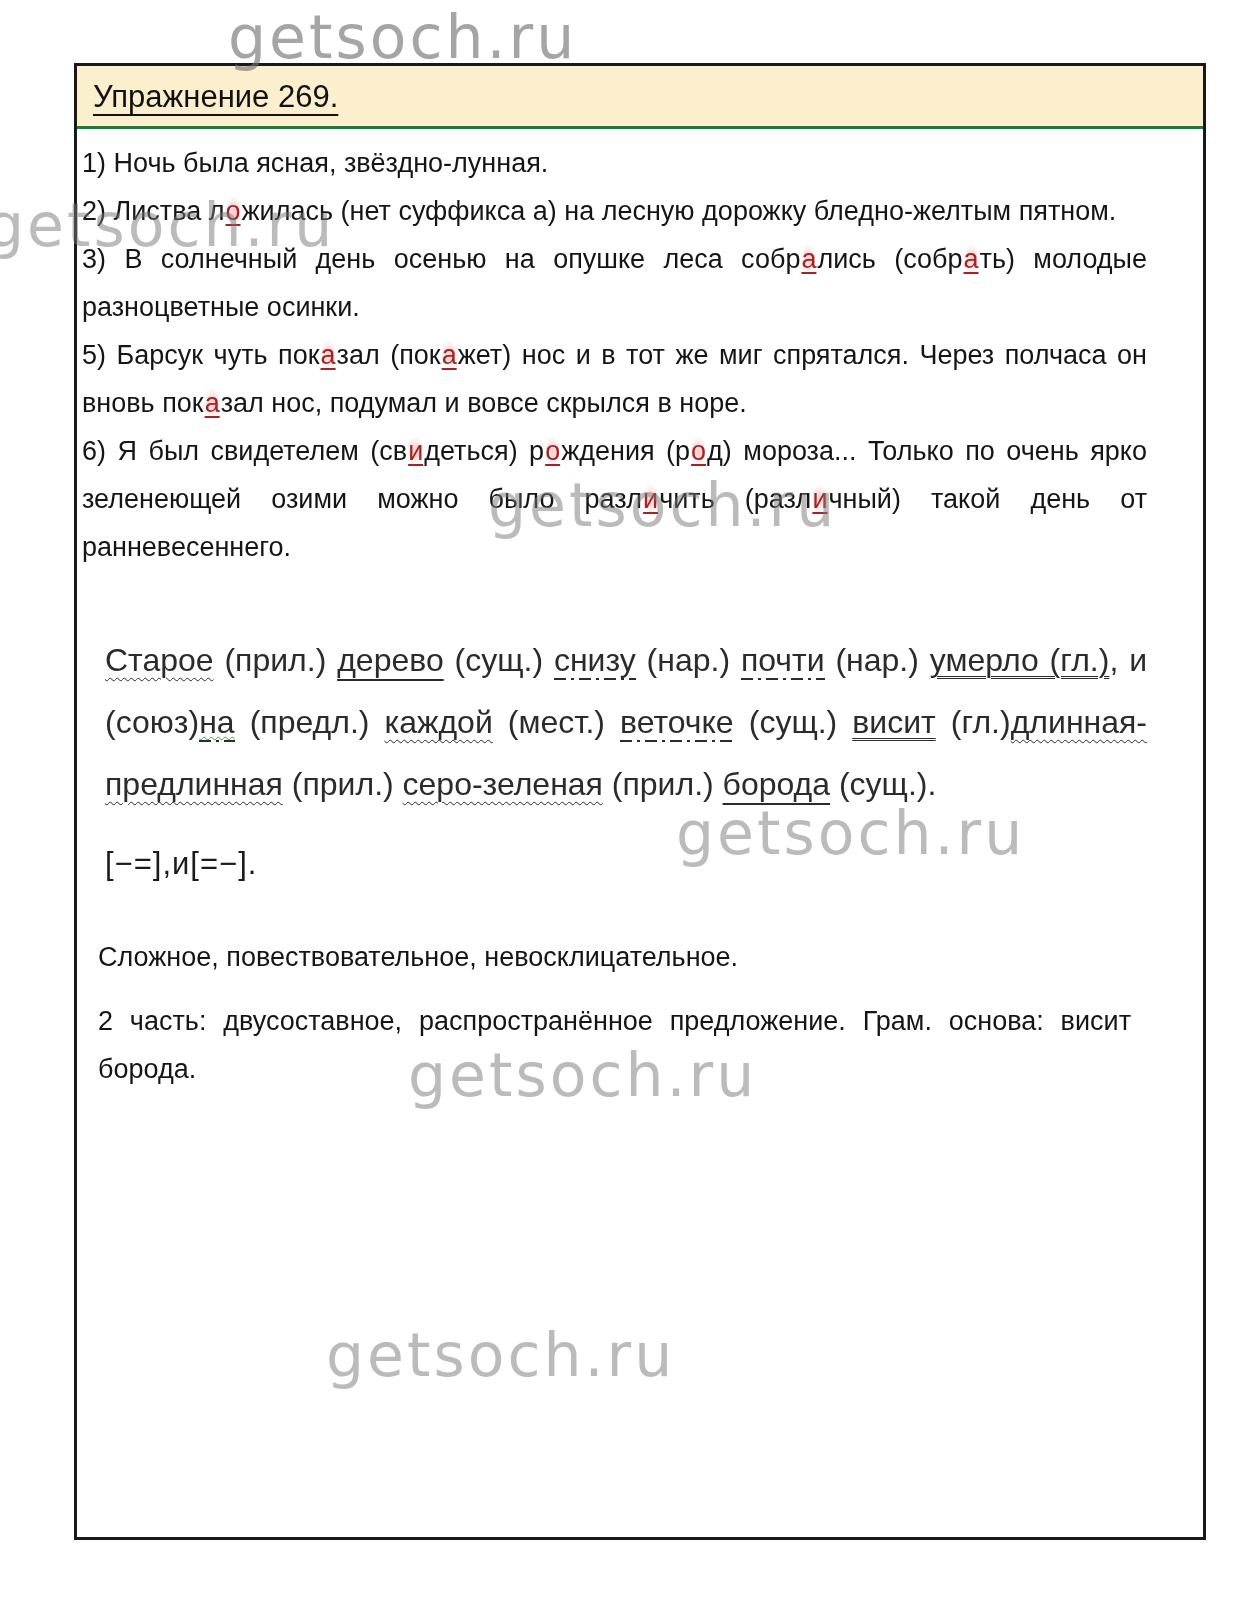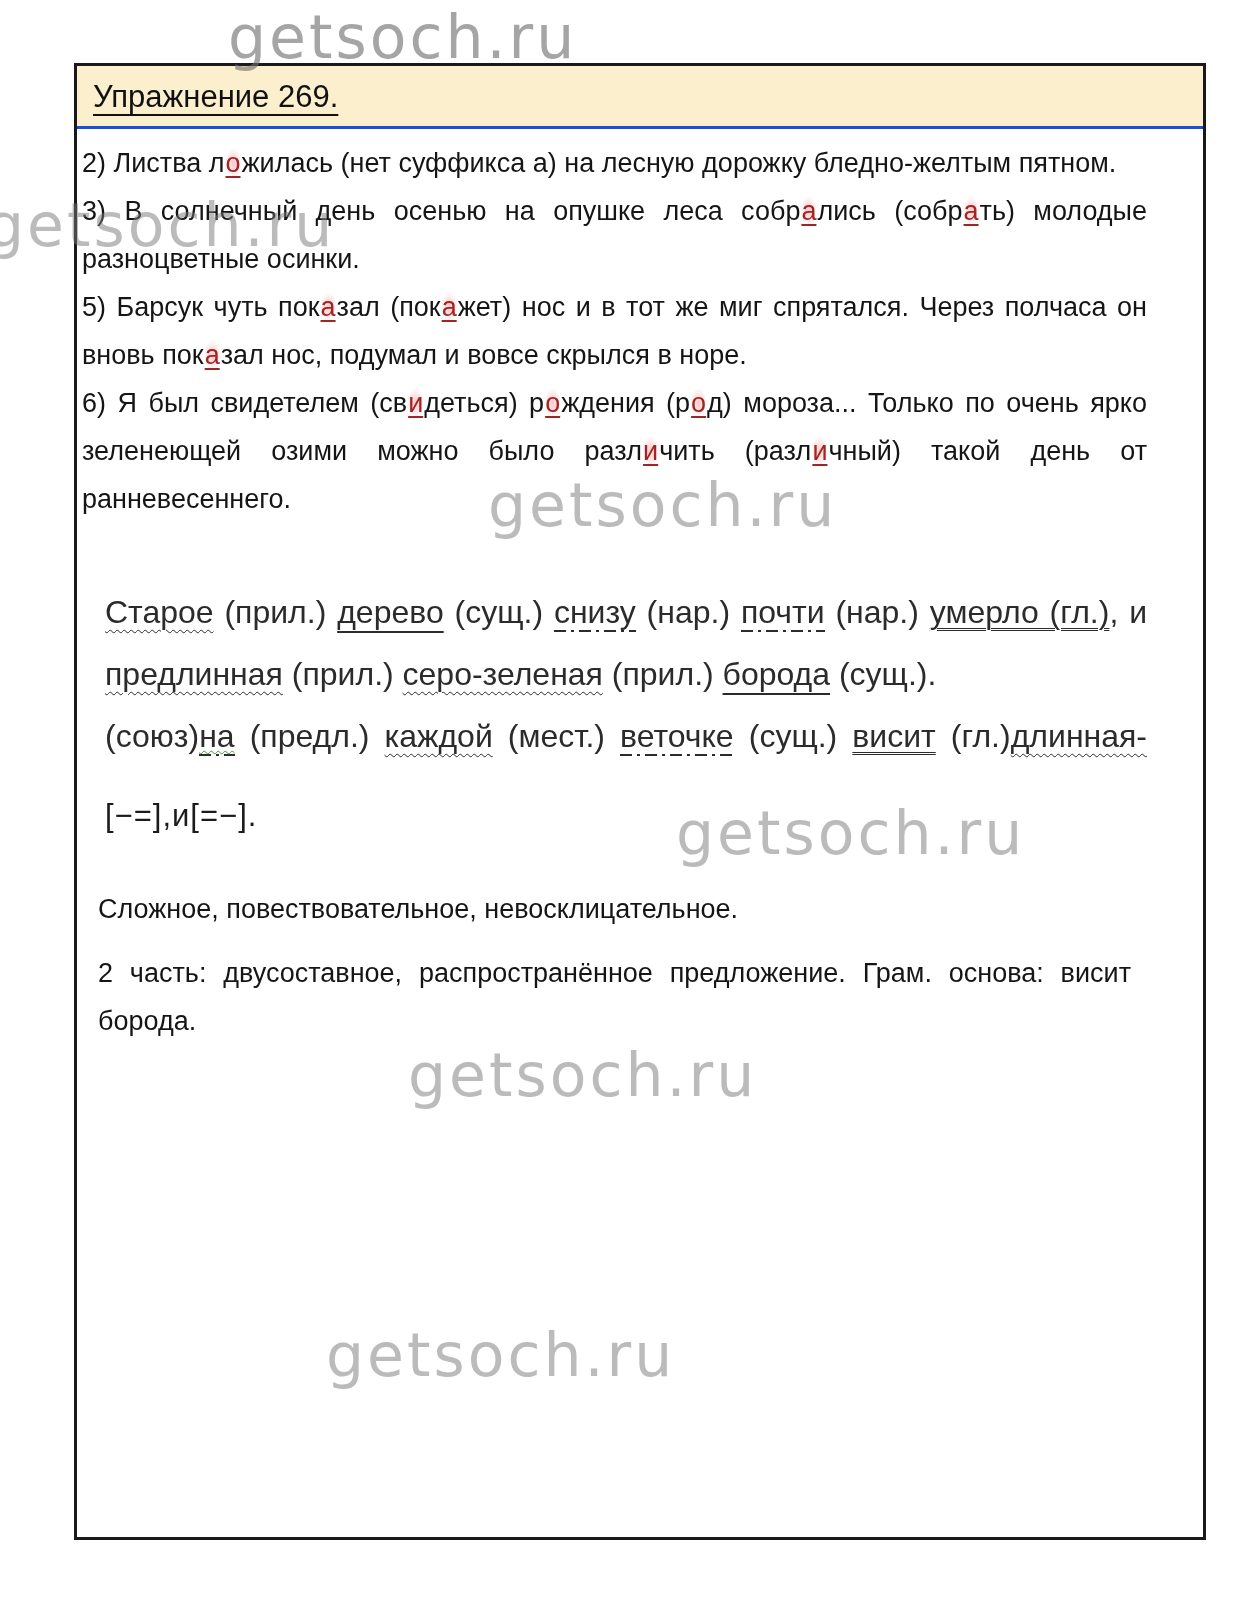--- a/index.html
+++ b/index.html
@@ -33,21 +33,21 @@
     position:absolute;
     left:74px;top:63px;
     width:1132px;height:1477px;
     border:3px solid #191919;
     box-sizing:border-box;
     background:#ffffff;
     z-index:1;
   }
   .exercise-header{
     background:#fcefce;
-    border-bottom:3px solid #1d4ed8;
+    border-bottom:3px solid #15803d;
     padding:13px 0 11px 16px;
   }
   .exercise-title{
     font-size:31px;
     text-decoration:underline;
     text-decoration-thickness:2px;
     text-underline-offset:7px;
     color:#111;
   }
   .exercise-content{
@@ -140,29 +140,30 @@
 <div class="watermark wm-4">getsoch.ru</div>
 <div class="watermark wm-5">getsoch.ru</div>
 <div class="watermark wm-6">getsoch.ru</div>
 
 <div class="exercise-box">
   <div class="exercise-header">
     <span class="exercise-title">Упражнение 269.</span>
   </div>
   <div class="exercise-content">
     <div>
+        <p class="sentence"><span>1) Ночь была ясная, звёздно-лунная.</span></p>
         <p class="sentence"><span>2) Листва л</span><span class="red-letter">о</span><span>жилась (нет суффикса а) на лесную дорожку бледно-желтым пятном.</span></p>
         <p class="sentence"><span>3) В солнечный день осенью на опушке леса собр</span><span class="red-letter">а</span><span>лись (собр</span><span class="red-letter">а</span><span>ть) молодые разноцветные осинки.</span></p>
         <p class="sentence"><span>5) Барсук чуть пок</span><span class="red-letter">а</span><span>зал (пок</span><span class="red-letter">а</span><span>жет) нос и в тот же миг спрятался. Через полчаса он вновь пок</span><span class="red-letter">а</span><span>зал нос, подумал и вовсе скрылся в норе.</span></p>
         <p class="sentence"><span>6) Я был свидетелем (св</span><span class="red-letter">и</span><span>деться) р</span><span class="red-letter">о</span><span>ждения (р</span><span class="red-letter">о</span><span>д) мороза... Только по очень ярко зеленеющей озими можно было разл</span><span class="red-letter">и</span><span>чить (разл</span><span class="red-letter">и</span><span>чный) такой день от ранневесеннего.</span></p>
       </div>
     <div class="analysis-block">
         <div class="analysis-line j"><span class="u-wavy">Старое</span><span> (прил.) </span><span class="u-solid">дерево</span><span> (сущ.) </span><span class="u-dashdot">снизу</span><span> (нар.) </span><span class="u-dashdot">почти</span><span> (нар.) </span><span class="u-double">умерло (гл.)</span><span>, и</span></div>
+        <div class="analysis-line j"><span>(союз)</span><span class="u-dashdot-green">на</span><span> (предл.) </span><span class="u-wavy">каждой</span><span> (мест.) </span><span class="u-dashdot">веточке</span><span> (сущ.) </span><span class="u-double">висит</span><span> (гл.)</span><span class="u-wavy">длинная-</span></div>
         <div class="analysis-line"><span class="u-wavy">предлинная</span><span> (прил.) </span><span class="u-wavy">серо-зеленая</span><span> (прил.) </span><span class="u-solid">борода</span><span> (сущ.).</span></div>
-        <div class="analysis-line j"><span>(союз)</span><span class="u-dashdot-green">на</span><span> (предл.) </span><span class="u-wavy">каждой</span><span> (мест.) </span><span class="u-dashdot">веточке</span><span> (сущ.) </span><span class="u-double">висит</span><span> (гл.)</span><span class="u-wavy">длинная-</span></div>
       </div>
     <div class="schema-line">[−=],и[=−].</div>
     <div class="conclusion-block">
         <p class="conclusion-line">Сложное, повествовательное, невосклицательное.</p>
         <p class="conclusion-line">2 часть: двусоставное, распространённое предложение. Грам. основа: висит борода.</p>
       </div>
   </div>
 </div>
 
 </body></html>

